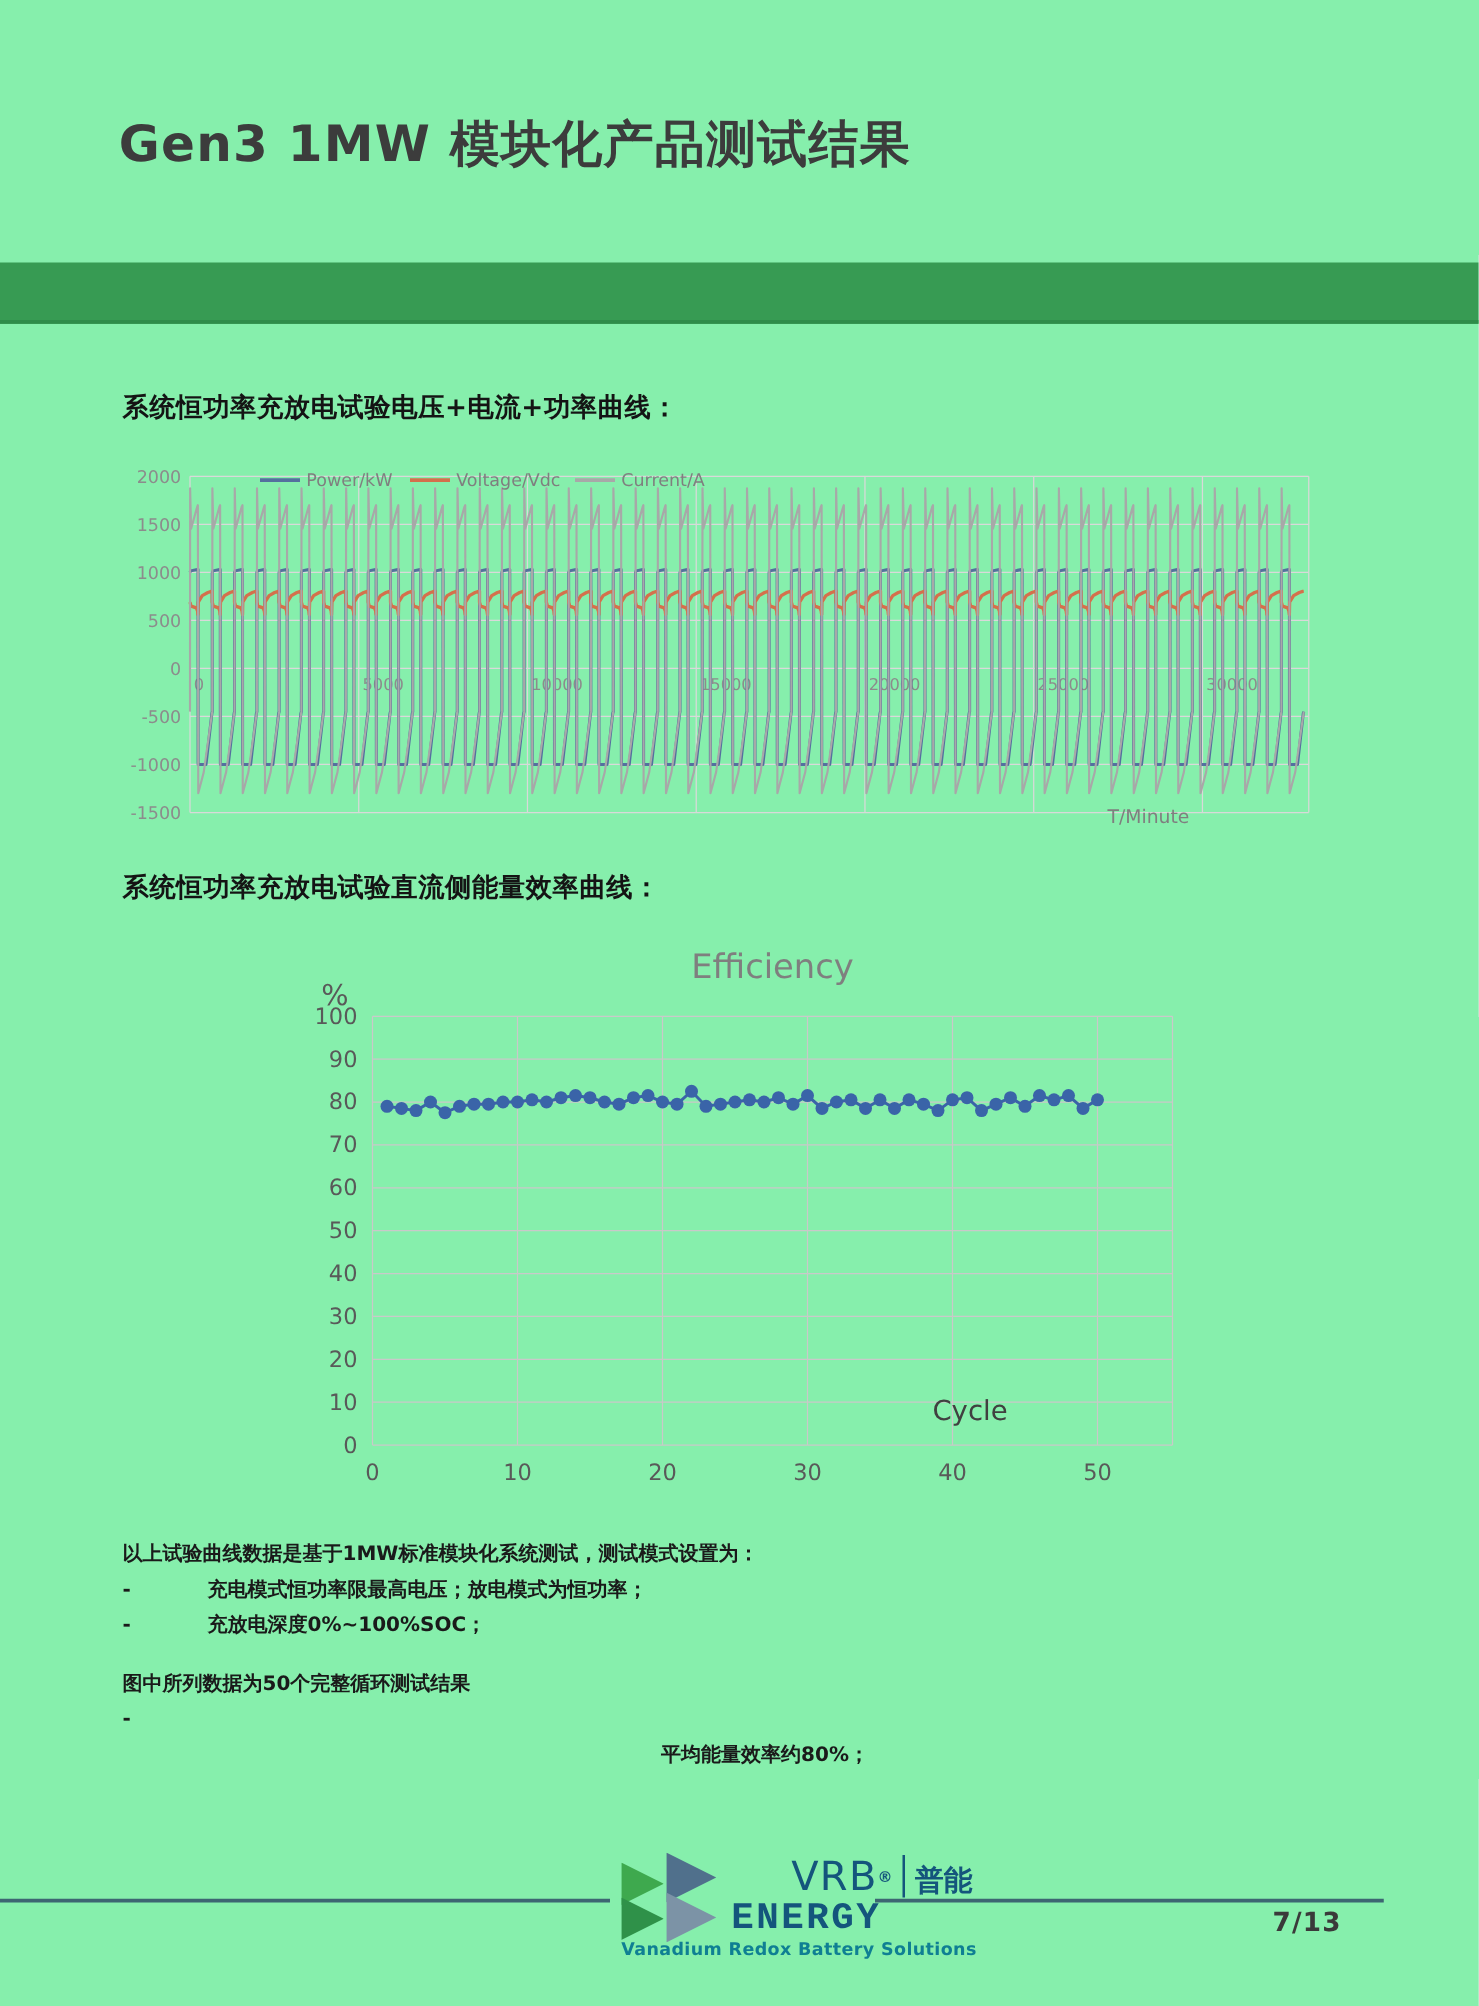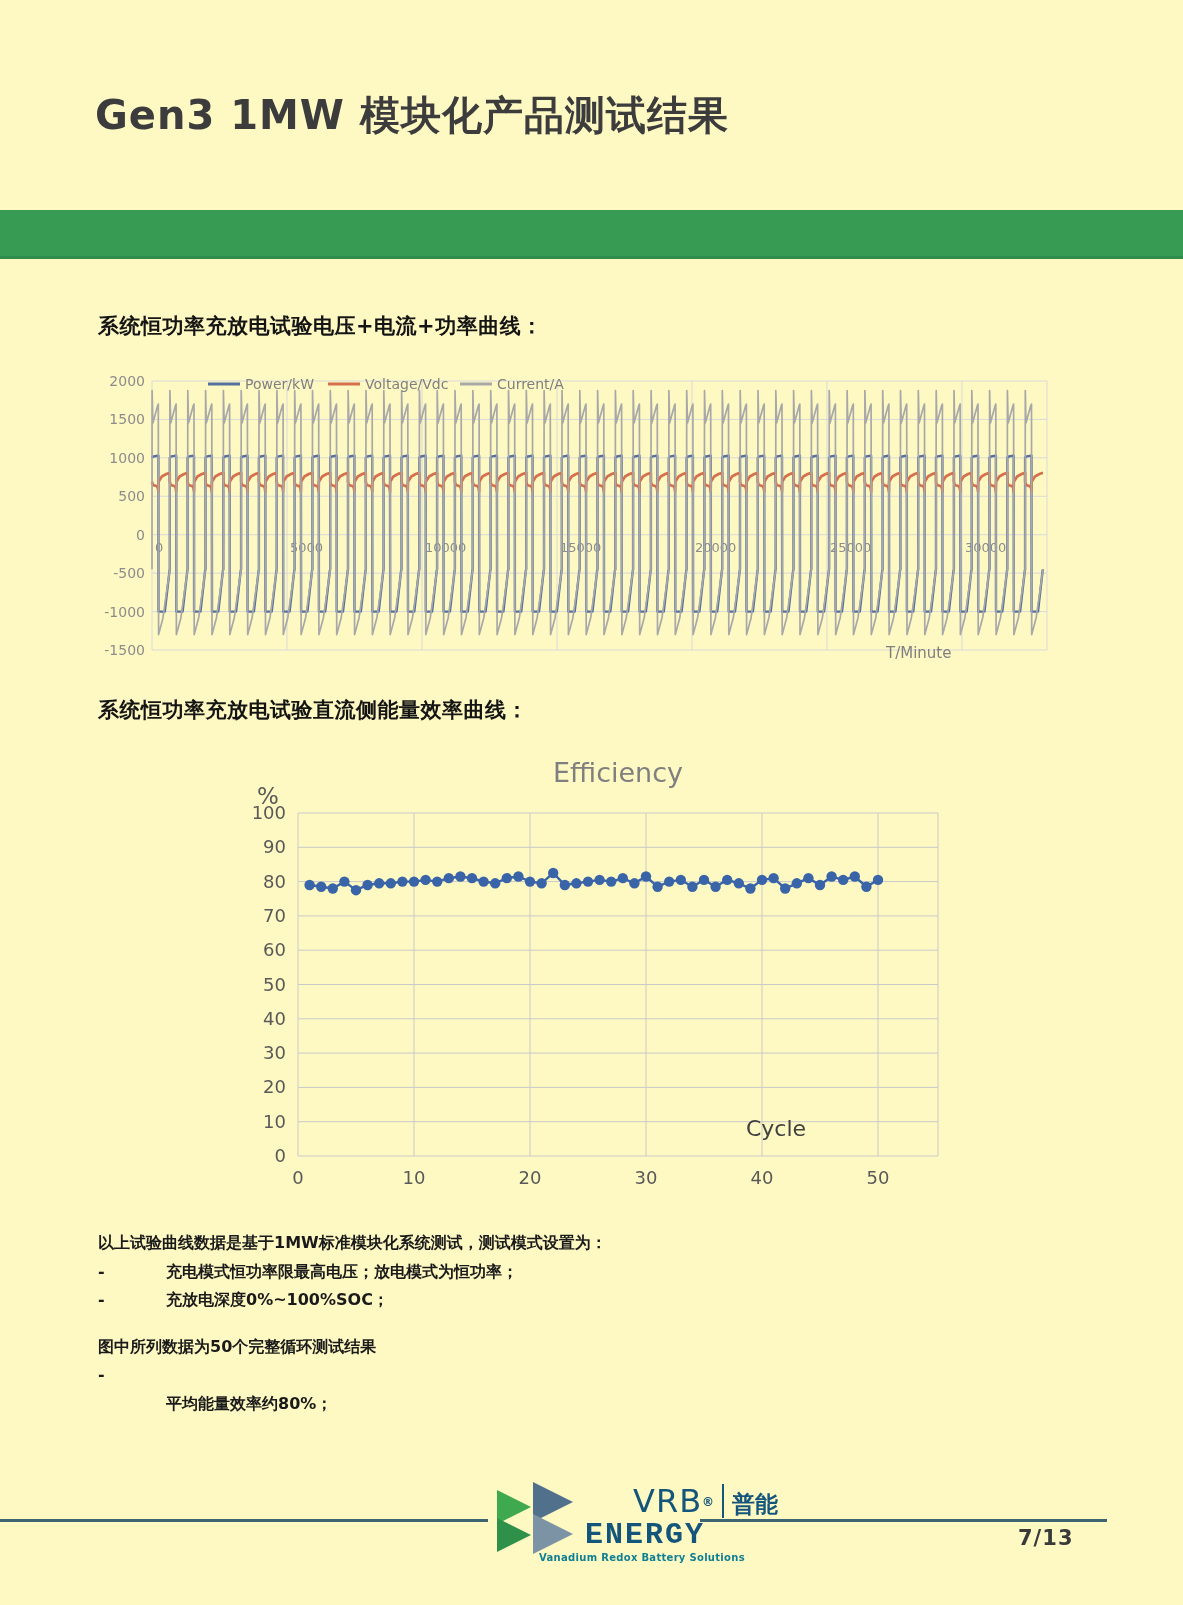--- a/index.html
+++ b/index.html
@@ -1,49 +1,49 @@
 <!DOCTYPE html>
 <html><head>
 <meta charset="utf-8">
 <style>
   html,body{margin:0;padding:0;background:#e8e8e8;}
   #page{
-    position:relative;width:1183px;height:1605px;background:#fef9c3;
+    position:relative;width:1183px;height:1605px;background:#86efac;
     font-family:"DejaVu Sans","Liberation Sans",sans-serif;overflow:hidden;margin:0 auto;
   }
   .abs{position:absolute;}
   #page-title{
     left:95px;top:88px;font-size:40px;font-weight:bold;color:#3c3c3c;letter-spacing:1px;white-space:nowrap;
   }
   #green-bar{left:0;top:210px;width:1183px;height:46px;background:#379b53;border-bottom:3px solid #2f8c4a;}
   .section-heading{
     font-size:21px;font-weight:bold;color:#141414;white-space:nowrap;letter-spacing:0.5px;text-align:right;
   }
   #heading1{left:98px;top:312px;}
   #heading2{left:98px;top:696px;}
   #chart1{left:100px;top:360px;}
   #chart2{left:228px;top:740px;}
   svg text{font-family:"DejaVu Sans","Liberation Sans",sans-serif;}
   #notes{left:98px;top:1232px;width:960px;font-size:16px;font-weight:bold;color:#1a1a1a;}
   .note-line{display:flex;margin-bottom:7px;line-height:1.35;}
   .note-dash{width:68px;flex:0 0 68px;}
   .note-gap{height:18px;}
-  .note-indent{margin-left:68px;}
+  .note-indent{margin-left:68px;justify-content:center;}
   
   #footer-line-left{left:0;top:1519px;width:488px;height:3px;background:#3d6672;}
   #footer-line-right{left:700px;top:1519px;width:407px;height:3px;background:#3d6672;}
   #logo{left:497px;top:1482px;width:290px;height:82px;}
   .tri{position:absolute;}
   #logo-text{position:absolute;left:88px;top:2px;white-space:nowrap;}
   #logo-vrb{font-size:32px;font-weight:normal;color:#14557c;line-height:0.95;letter-spacing:1px;margin-left:48px;}
   #logo-reg{font-size:12px;font-weight:bold;color:#14557c;vertical-align:super;}
   #logo-sep{display:inline-block;width:2px;height:34px;background:#14557c;margin:0 8px -6px 8px;}
   #logo-cn{font-size:23px;font-weight:bold;color:#14557c;}
   #logo-energy{font-size:30px;font-weight:bold;color:#14557c;letter-spacing:2px;line-height:1.0;font-family:Liberation Mono, monospace;}
-  #logo-tagline{position:absolute;left:0px;top:70px;width:290px;text-align:center;font-size:10px;font-weight:bold;color:#0f7f93;letter-spacing:0.3px;white-space:nowrap;}
+  #logo-tagline{position:absolute;left:0px;top:70px;width:290px;text-align:left;font-size:14px;font-weight:bold;color:#0f7f93;letter-spacing:0.3px;white-space:nowrap;}
   #page-number{left:1018px;top:1526px;font-size:21px;font-weight:bold;color:#3a3a3a;letter-spacing:1px;text-align:center;}
 </style>
 </head>
 <body>
 
 <div id="page">
 
   <div id="page-title" class="abs">Gen3 1MW 模块化产品测试结果</div>
 
   <div id="green-bar" class="abs"></div>

